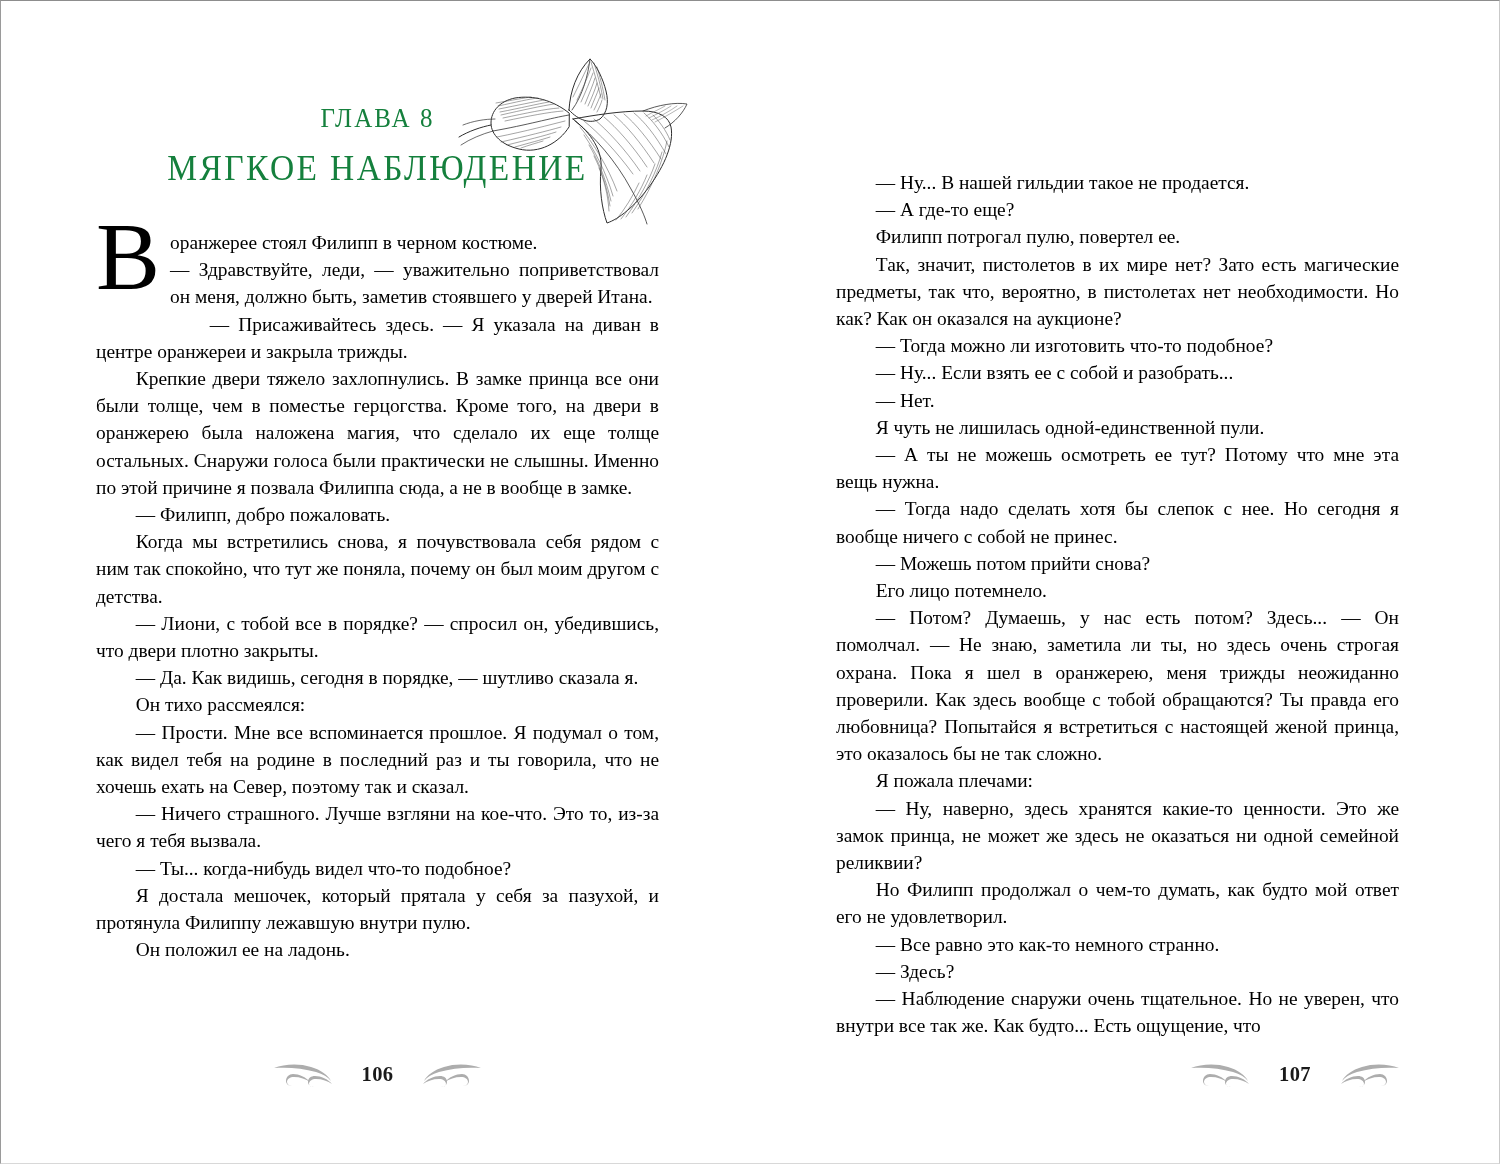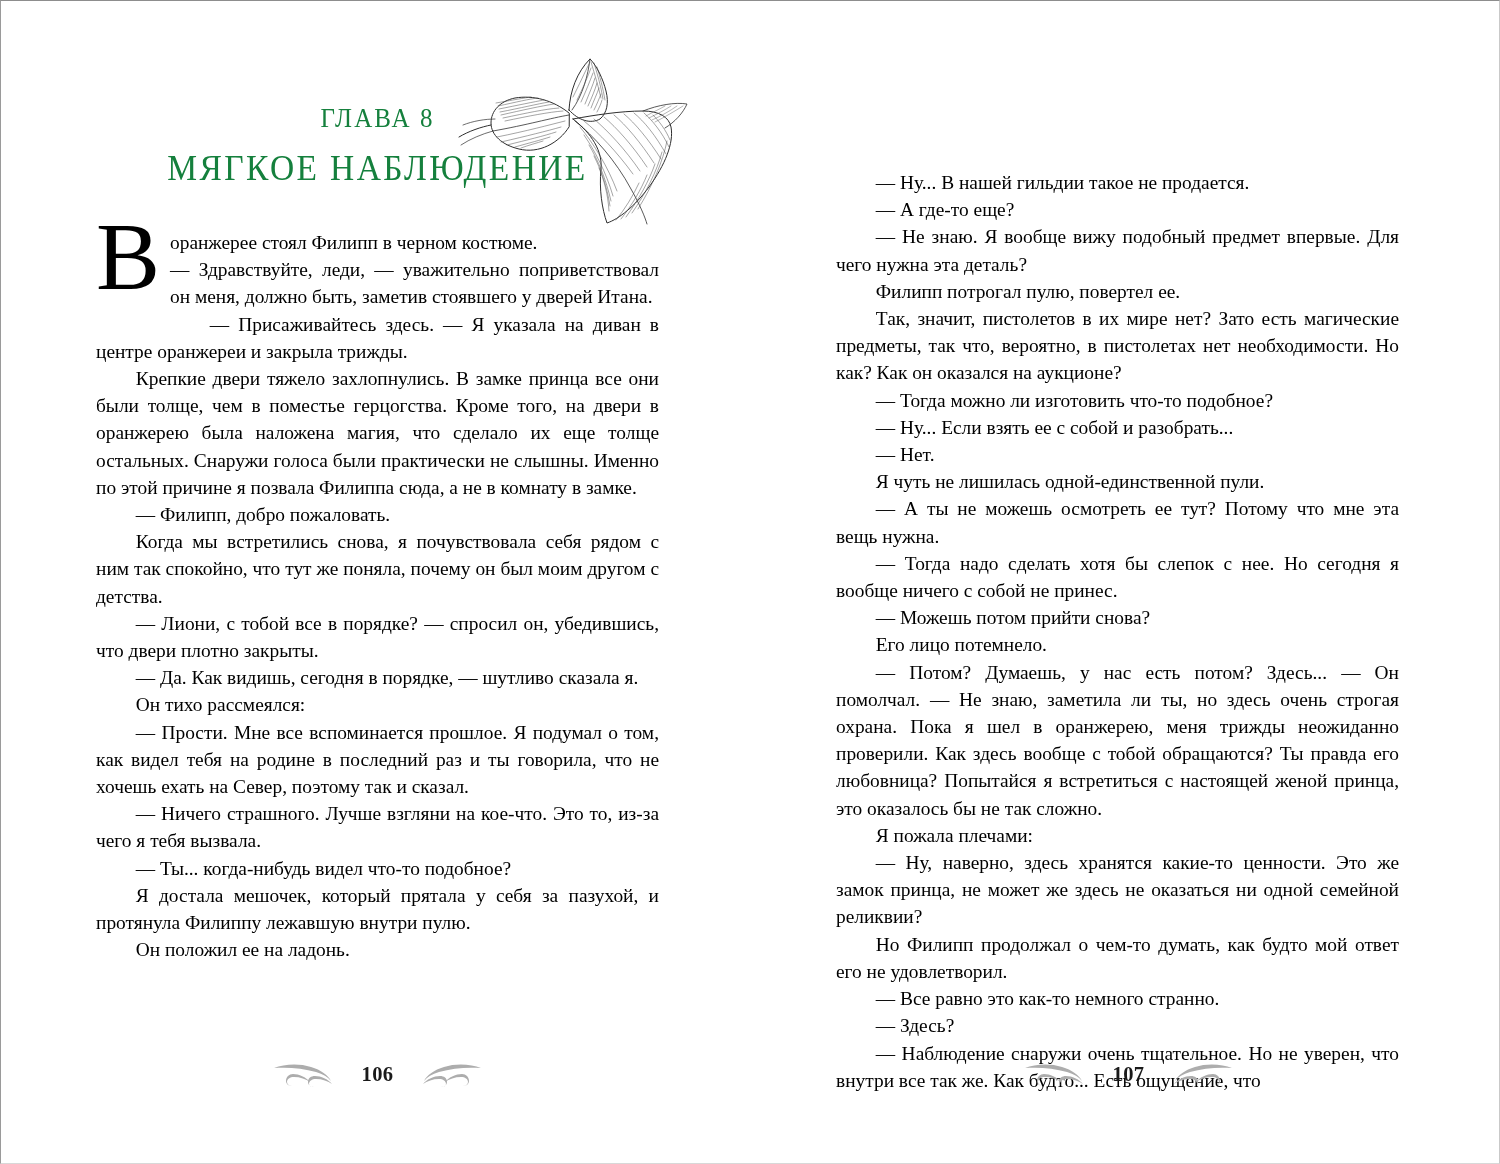--- a/index.html
+++ b/index.html
@@ -117,21 +117,21 @@
   .folio {
     position: absolute;
     bottom: 78px;
     width: 563px;
     display: flex;
     align-items: center;
     justify-content: center;
     gap: 23px;
   }
   .page-left  .folio { left: 95px; }
-  .page-right .folio { left: 96px; }
+  .page-right .folio { left: 86px; justify-content: flex-end; }
 
   .folio-num {
     font-family: "Liberation Serif", "DejaVu Serif", serif;
     font-size: 20.5px;
     font-weight: bold;
     color: #1a1a1a;
     letter-spacing: 0.4px;
   }
   .folio-swash { width: 66px; height: 26px; display: block; }
   .folio-swash.right { transform: scaleX(-1); }
@@ -221,21 +221,21 @@
       <div class="chapter-title">МЯГКОЕ НАБЛЮДЕНИЕ</div>
     </div>
 
     <div class="textblock">
       <div class="dropcap-flow"></div>
       <div class="dropcap">В</div>
 
       <p class="noindent">оранжерее стоял Филипп в черном костюме.</p>
       <p class="noindent">— Здравствуйте, леди, — уважительно поприветствовал он меня, должно быть, заметив стоявшего у дверей Итана.</p>
       <p>— Присаживайтесь здесь. — Я указала на диван в центре оранжереи и закрыла трижды.</p>
-      <p>Крепкие двери тяжело захлопнулись. В замке принца все они были толще, чем в поместье герцогства. Кроме того, на двери в оранжерею была наложена магия, что сделало их еще толще остальных. Снаружи голоса были практически не слышны. Именно по этой причине я позвала Филиппа сюда, а не в комнату в замке.</p>
+      <p>Крепкие двери тяжело захлопнулись. В замке принца все они были толще, чем в поместье герцогства. Кроме того, на двери в оранжерею была наложена магия, что сделало их еще толще остальных. Снаружи голоса были практически не слышны. Именно по этой причине я позвала Филиппа сюда, а не в вообще в замке.</p>
       <p>— Филипп, добро пожаловать.</p>
       <p>Когда мы встретились снова, я почувствовала себя рядом с ним так спокойно, что тут же поняла, почему он был моим другом с детства.</p>
       <p>— Лиони, с тобой все в порядке? — спросил он, убедившись, что двери плотно закрыты.</p>
       <p>— Да. Как видишь, сегодня в порядке, — шутливо сказала я.</p>
       <p>Он тихо рассмеялся:</p>
       <p>— Прости. Мне все вспоминается прошлое. Я подумал о том, как видел тебя на родине в последний раз и ты говорила, что не хочешь ехать на Север, поэтому так и сказал.</p>
       <p>— Ничего страшного. Лучше взгляни на кое-что. Это то, из-за чего я тебя вызвала.</p>
       <p>— Ты... когда-нибудь видел что-то подобное?</p>
       <p>Я достала мешочек, который прятала у себя за пазухой, и протянула Филиппу лежавшую внутри пулю.</p>
       <p>Он положил ее на ладонь.</p>
@@ -254,21 +254,20 @@
         <path d="M42 15 C48 15 55 18 59 23 C55 20 49 18 43 18 C39 18 36 20 36 23 C36 25 38 26 41 26 C38 26 35 24 35 21 C35 17 38 15 42 15 Z" fill="#adadad"></path>
       </svg>
     </div>
   </div>
 
   <div class="page page-right">
 
     <div class="textblock">
       <p>— Ну... В нашей гильдии такое не продается.</p>
       <p>— А где-то еще?</p>
-      <p>— Не знаю. Я вообще вижу подобный предмет впервые. Для чего нужна эта деталь?</p>
       <p>Филипп потрогал пулю, повертел ее.</p>
       <p>Так, значит, пистолетов в их мире нет? Зато есть магические предметы, так что, вероятно, в пистолетах нет необходимости. Но как? Как он оказался на аукционе?</p>
       <p>— Тогда можно ли изготовить что-то подобное?</p>
       <p>— Ну... Если взять ее с собой и разобрать...</p>
       <p>— Нет.</p>
       <p>Я чуть не лишилась одной-единственной пули.</p>
       <p>— А ты не можешь осмотреть ее тут? Потому что мне эта вещь нужна.</p>
       <p>— Тогда надо сделать хотя бы слепок с нее. Но сегодня я вообще ничего с собой не принес.</p>
       <p>— Можешь потом прийти снова?</p>
       <p>Его лицо потемнело.</p>

